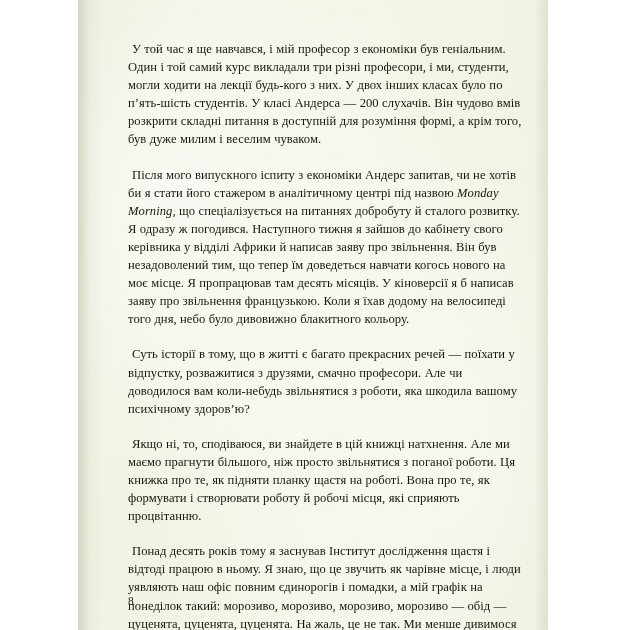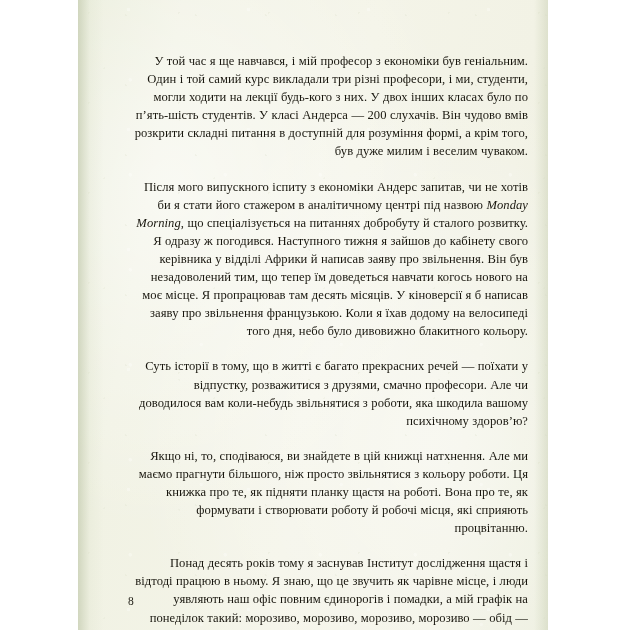--- a/index.html
+++ b/index.html
@@ -65,25 +65,25 @@
   }
 
   #text-column {
     position: absolute;
     left: 50px;
     top: 40px;
     width: 400px;
   }
 
   p.para {
-    margin: 12px 0 17px 0;
+    margin: 0 0 17px 0;
     font-size: 12.6px;
     line-height: 18.1px;
     color: #19170f;
-    text-align: right;
+    text-align: left;
     text-indent: 4px;
     letter-spacing: 0.05px;
     word-spacing: 0.2px;
   }
   p.para:last-of-type {
     margin-bottom: 0;
   }
   .ital {
     font-style: italic;
   }
@@ -103,18 +103,18 @@
 
 <div id="book-page">
   <div id="paper-grain"></div>
   <div id="gutter-shadow"></div>
   <div id="right-edge-shadow"></div>
 
   <div id="text-column">
     <p class="para">У той час я ще навчався, і мій професор з економіки був геніальним. Один і той самий курс викладали три різні професори, і ми, студенти, могли ходити на лекції будь-кого з них. У двох інших класах було по п’ять-шість студентів. У класі Андерса — 200 слухачів. Він чудово вмів розкрити складні питання в доступній для розуміння формі, а крім того, був дуже милим і веселим чуваком.</p>
     <p class="para">Після мого випускного іспиту з економіки Андерс запитав, чи не хотів би я стати його стажером в аналітичному центрі під назвою <span class="ital">Monday Morning</span>, що спеціалізується на питаннях добробуту й сталого розвитку. Я одразу ж погодився. Наступного тижня я зайшов до кабінету свого керівника у відділі Африки й написав заяву про звільнення. Він був незадоволений тим, що тепер їм доведеться навчати когось нового на моє місце. Я пропрацював там десять місяців. У кіноверсії я б написав заяву про звільнення французькою. Коли я їхав додому на велосипеді того дня, небо було дивовижно блакитного кольору.</p>
     <p class="para">Суть історії в тому, що в житті є багато прекрасних речей — поїхати у відпустку, розважитися з друзями, смачно професори. Але чи доводилося вам коли-небудь звільнятися з роботи, яка шкодила вашому психічному здоров’ю?</p>
-    <p class="para">Якщо ні, то, сподіваюся, ви знайдете в цій книжці натхнення. Але ми маємо прагнути більшого, ніж просто звільнятися з кольору роботи. Ця книжка про те, як підняти планку щастя на роботі. Вона про те, як формувати і створювати роботу й робочі місця, які сприяють процвітанню.</p>
+    <p class="para">Якщо ні, то, сподіваюся, ви знайдете в цій книжці натхнення. Але ми маємо прагнути більшого, ніж просто звільнятися з поганої роботи. Ця книжка про те, як підняти планку щастя на роботі. Вона про те, як формувати і створювати роботу й робочі місця, які сприяють процвітанню.</p>
     <p class="para">Понад десять років тому я заснував Інститут дослідження щастя і відтоді працюю в ньому. Я знаю, що це звучить як чарівне місце, і люди уявляють наш офіс повним єдинорогів і помадки, а мій графік на понеділок такий: морозиво, морозиво, морозиво, морозиво — обід — цуценята, цуценята, цуценята. На жаль, це не так. Ми менше дивимося на єдинорогів і цуценят, а більше на рандомізовані контрольовані дослідження і рецензовані статті.</p>
   </div>
 
   <div id="page-number">8</div>
 </div>
 
 </body></html>

